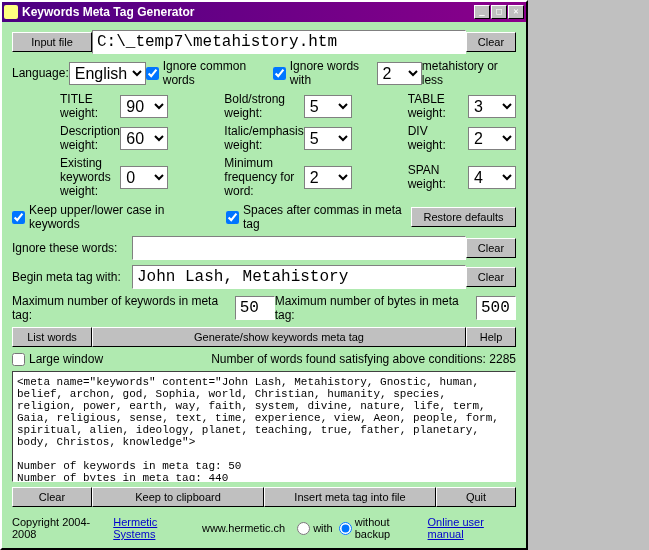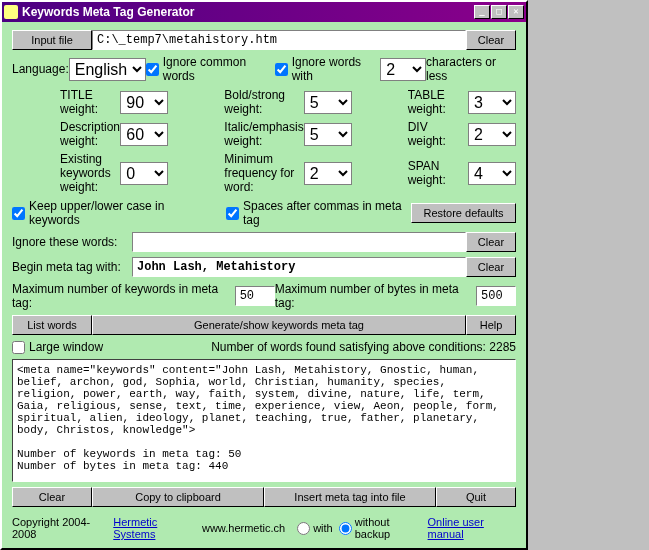--- a/index.html
+++ b/index.html
@@ -6,21 +6,21 @@
 body { font-family: "MS Sans Serif", Arial, sans-serif; font-size: 11px; background: #c0c0c0; }
 .window { width: 528px; height: 550px; background: #b0eab0; border: 2px solid #000; border-top-color: #fff; border-left-color: #fff; display: flex; flex-direction: column; }
 .titlebar { background: linear-gradient(to right, #4b0082, #8b008b); color: #fff; font-weight: bold; height: 20px; display: flex; align-items: center; padding: 0 2px; font-size: 12px; }
 .titlebar-icon { width: 14px; height: 14px; margin-right: 4px; background: #ffff80; border-radius: 2px; }
 .titlebar-text { flex: 1; }
 .titlebar-btns { display: flex; gap: 1px; }
 .tbtn { width: 16px; height: 14px; background: #c0c0c0; border: 1px solid #000; border-top-color: #fff; border-left-color: #fff; font-size: 9px; line-height: 10px; text-align: center; cursor: pointer; font-family: monospace; }
 .content { padding: 8px 10px; flex: 1; display: flex; flex-direction: column; gap: 5px; }
 .row { display: flex; align-items: center; }
 .btn { background: #c0c0c0; border: 1px solid #000; border-top-color: #fff; border-left-color: #fff; padding: 3px 8px; font-size: 11px; cursor: pointer; font-family: inherit; }
-.input { background: #fff; border: 1px solid #000; border-top-color: #808080; border-left-color: #808080; border-bottom-color: #fff; border-right-color: #fff; padding: 2px 4px; font-size: 12px; font-family: "Courier New", monospace; }
+.input { background: #fff; border: 1px solid #000; border-top-color: #808080; border-left-color: #808080; border-bottom-color: #fff; border-right-color: #fff; padding: 2px 4px; font-size: 16px; font-family: "Courier New", monospace; }
 .select { background: #fff; border: 1px solid #808080; font-size: 16px; padding: 1px; font-family: inherit; }
 .chk { display: inline-flex; align-items: center; gap: 4px; }
 .chk input { width: 13px; height: 13px; }
 .lbl { font-size: 12px; }
 .grid3 { display: grid; grid-template-columns: 1fr 1fr 1fr; gap: 4px 8px; }
 .cell { display: flex; align-items: center; justify-content: space-between; }
 .cell .lbl { flex: 1; margin-left: 48px; }
 .sel-sm { width: 48px; }
 .textarea { background: #fff; border: 1px solid #808080; border-top-color: #404040; border-left-color: #404040; border-bottom-color: #fff; border-right-color: #fff; font-family: "Courier New", monospace; font-size: 11px; padding: 4px; resize: none; white-space: pre-wrap; overflow-y: scroll; }
 .footer { display: flex; align-items: center; gap: 6px; padding: 4px 0 0 0; font-size: 11px; }
@@ -54,21 +54,21 @@
       <select class="select" style="width:80px"><option>English</option></select>
       <label class="chk">
           <input type="checkbox" checked="" style="">
           <span class="lbl">Ignore common words</span>
         </label>
       <label class="chk">
           <input type="checkbox" checked="" style="">
           <span class="lbl">Ignore words with</span>
         </label>
       <select class="select sel-sm"><option>2</option></select>
-      <span class="lbl">characters or less</span>
+      <span class="lbl">metahistory or less</span>
     </div>
 
     <div class="grid3">
       <div class="cell">
           <span class="lbl">TITLE weight:</span>
           <select class="select sel-sm"><option>90</option></select>
         </div>
       <div class="cell">
           <span class="lbl">Bold/strong weight:</span>
           <select class="select sel-sm"><option>5</option></select>
@@ -120,21 +120,21 @@
     </div>
 
     <div class="row">
       <span class="lbl" style="width:120px">Ignore these words:</span>
       <input class="input" style="flex: 1 1 0%;" value="">
       <button class="btn" style="width:50px">Clear</button>
     </div>
 
     <div class="row">
       <span class="lbl" style="width:120px">Begin meta tag with:</span>
-      <input class="input" style="flex: 1 1 0%; font-weight: bold;" value="John Lash, Metahistory">
+      <input class="input" style="flex: 1 1 0%;" value="John Lash, Metahistory">
       <button class="btn" style="width:50px">Clear</button>
     </div>
 
     <div class="row">
       <span class="lbl">Maximum number of keywords in meta tag:</span>
       <input class="input" style="width: 40px;" value="50">
       <div class="sp"></div>
       <span class="lbl">Maximum number of bytes in meta tag:</span>
       <input class="input" style="width: 40px;" value="500">
     </div>
@@ -154,21 +154,21 @@
       <span class="lbl">Number of words found satisfying above conditions: 2285</span>
     </div>
 
     <textarea class="textarea" style="flex: 1 1 0%;">&lt;meta name="keywords" content="John Lash, Metahistory, Gnostic, human, belief, archon, god, Sophia, world, Christian, humanity, species, religion, power, earth, way, faith, system, divine, nature, life, term, Gaia, religious, sense, text, time, experience, view, Aeon, people, form, spiritual, alien, ideology, planet, teaching, true, father, planetary, body, Christos, knowledge"&gt;
 
 Number of keywords in meta tag: 50
 Number of bytes in meta tag: 440</textarea>
 
     <div class="row">
       <button class="btn" style="width:80px">Clear</button>
-      <button class="btn" style="flex:1">Copy to clipboard</button>
+      <button class="btn" style="flex:1">Keep to clipboard</button>
       <button class="btn" style="flex:1">Insert meta tag into file</button>
       <button class="btn" style="width:80px">Quit</button>
     </div>
 
     <div class="footer">
       <span>Copyright 2004-2008</span>
       <a>Hermetic Systems</a>
       <span>www.hermetic.ch</span>
       <div class="sp"></div>
       <label class="radio">

